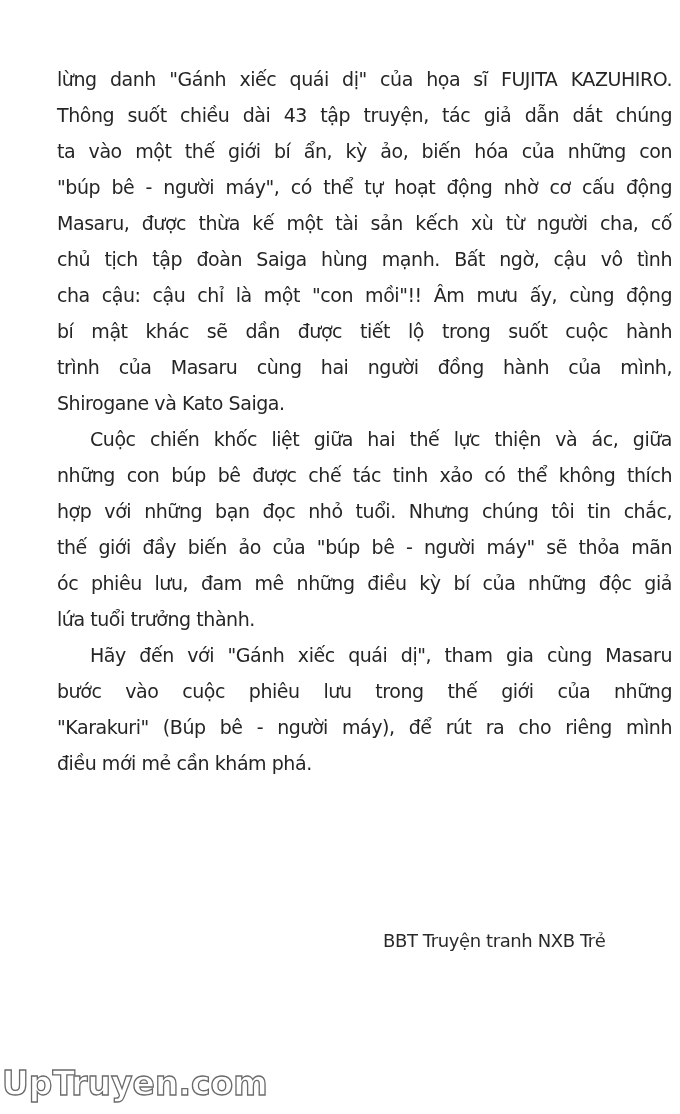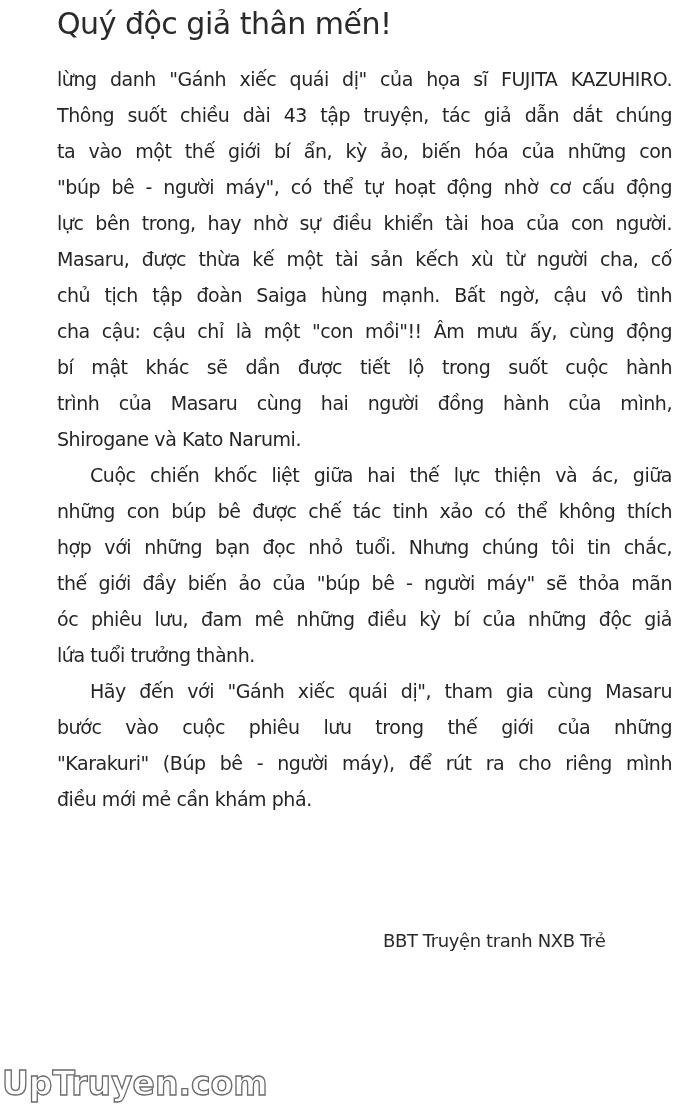--- a/index.html
+++ b/index.html
@@ -80,35 +80,33 @@
     -webkit-text-stroke: 1.3px #6b6b6b;
     letter-spacing: 0px;
     white-space: nowrap;
   }
 </style>
 </head>
 <body>
 
 <div class="page">
 
-  <h1 class="title">Quý độc giả thân mến!</h1>
 
   <div class="body-text">
 
     <span class="line justify">lừng danh "Gánh xiếc quái dị" của họa sĩ FUJITA KAZUHIRO.</span>
     <span class="line justify">Thông suốt chiều dài 43 tập truyện, tác giả dẫn dắt chúng</span>
     <span class="line justify">ta vào một thế giới bí ẩn, kỳ ảo, biến hóa của những con</span>
     <span class="line justify">"búp bê - người máy", có thể tự hoạt động nhờ cơ cấu động</span>
-    <span class="line justify">lực bên trong, hay nhờ sự điều khiển tài hoa của con người.</span>
     <span class="line justify">Masaru, được thừa kế một tài sản kếch xù từ người cha, cố</span>
     <span class="line justify">chủ tịch tập đoàn Saiga hùng mạnh. Bất ngờ, cậu vô tình</span>
     <span class="line justify">cha cậu: cậu chỉ là một "con mồi"!! Âm mưu ấy, cùng động</span>
     <span class="line justify">bí mật khác sẽ dần được tiết lộ trong suốt cuộc hành</span>
     <span class="line justify">trình của Masaru cùng hai người đồng hành của mình,</span>
-    <span class="line">Shirogane và Kato Narumi.</span>
+    <span class="line">Shirogane và Kato Saiga.</span>
 
     <span class="line indent justify">Cuộc chiến khốc liệt giữa hai thế lực thiện và ác, giữa</span>
     <span class="line justify">những con búp bê được chế tác tinh xảo có thể không thích</span>
     <span class="line justify">hợp với những bạn đọc nhỏ tuổi. Nhưng chúng tôi tin chắc,</span>
     <span class="line justify">thế giới đầy biến ảo của "búp bê - người máy" sẽ thỏa mãn</span>
     <span class="line justify">óc phiêu lưu, đam mê những điều kỳ bí của những độc giả</span>
     <span class="line">lứa tuổi trưởng thành.</span>
 
     <span class="line indent justify">Hãy đến với "Gánh xiếc quái dị", tham gia cùng Masaru</span>
     <span class="line justify">bước vào cuộc phiêu lưu trong thế giới của những</span>

